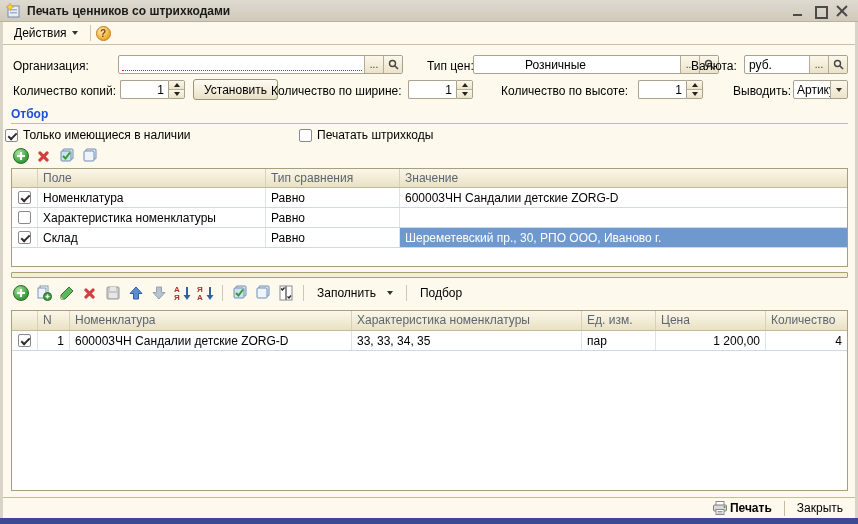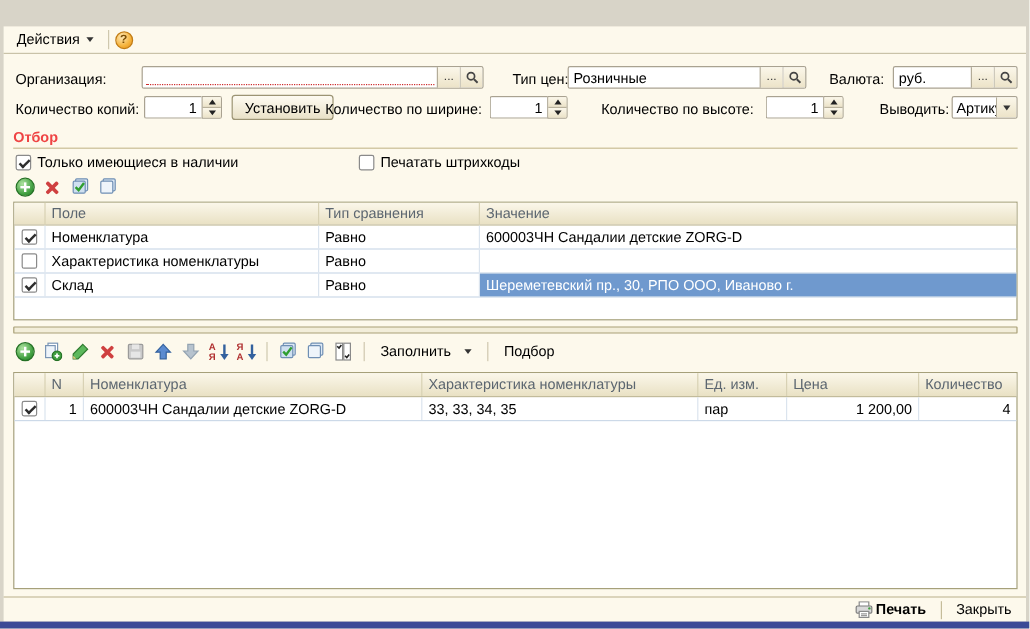--- a/index.html
+++ b/index.html
@@ -52,21 +52,21 @@
   .tri-d { width:0; height:0; border-left:3px solid transparent; border-right:3px solid transparent; border-top:4px solid #222; }
 
   .btn { position:absolute; height:21px; background:linear-gradient(#fefbf2,#e9e1c7); border:1px solid #9c9474;
     border-radius:3px; padding:0 10px; display:flex; align-items:center;text-align:center; }
 
   .dropdown { position:absolute; height:19px; background:#fff; border:1px solid #a9a291; border-radius:2px; display:flex; }
   .dropdown .val { flex:1; padding:2px 4px 0 4px; white-space:nowrap; overflow:hidden; }
   .dropdown .fbtn { width:17px; }
 
   
-  .section-title { position:absolute; font-weight:bold; color:#ef4444; }
+  .section-title { position:absolute; font-weight:bold; color:#1d4ed8; }
   .section-line { position:absolute; height:1px; background:#c9bd94; }
 
   
   .cbrow { position:absolute; display:flex; align-items:center; gap:5px; }
   .checkbox { width:13px; height:13px; background:#fff; border:1px solid #8a8a8a; border-radius:2px; position:relative; }
   .checkbox.checked::after { content:""; position:absolute; left:2px; top:3px; width:7px; height:3px;
     border-left:2px solid #2e2e2e; border-bottom:2px solid #2e2e2e; transform:rotate(-45deg); }
 
   
   .toolbar { position:absolute; display:flex; align-items:center; gap:7px; height:20px; }
@@ -105,20 +105,36 @@
 
   .bluebar { position:absolute; left:0; right:0; bottom:0; height:6px; background:#3c4a96; }
 
   svg { display:block; }
 </style>
 </head>
 <body>
 
 <div id="win">
 
+  <div class="titlebar">
+    <span>
+      <svg width="15" height="15" viewBox="0 0 15 15">
+        <rect x="2" y="3" width="11" height="11" fill="#e8eef6" stroke="#7a8aa8"></rect>
+        <rect x="4" y="6" width="7" height="1.5" fill="#9fb0c8"></rect>
+        <rect x="4" y="9" width="7" height="1.5" fill="#9fb0c8"></rect>
+        <path d="M4 0 L5.2 2.8 L8 4 L5.2 5.2 L4 8 L2.8 5.2 L0 4 L2.8 2.8 Z" fill="#ffd23e" stroke="#c79a10" stroke-width="0.5"></path>
+      </svg>
+    </span>
+    <span class="title">Печать ценников со штрихкодами</span>
+    <span class="wctrl">
+      <span class="wc wc-min"></span>
+      <span class="wc wc-max"></span>
+      <span class="wc wc-close"></span>
+    </span>
+  </div>
 
   <div class="client">
 
     <div class="menubar">
       <span class="menubtn">
         <span>Действия</span>
         <span class="tri-down"></span>
       </span>
       <span class="vsep"></span>
       <span class="i-help">?</span>
@@ -130,21 +146,21 @@
       <span class="fbtn">...</span>
       <span class="fbtn last">
         <svg width="11" height="11" viewBox="0 0 11 11">
             <circle cx="4.5" cy="4.5" r="3" fill="none" stroke="#444" stroke-width="1.4"></circle>
             <line x1="7" y1="7" x2="10" y2="10" stroke="#444" stroke-width="1.6"></line>
           </svg>
       </span>
     </div>
 
     <span class="lbl" style="left:424px; top:37px;">Тип цен:</span>
-    <div class="field" style="left:470px; top:33px; width:199px;">
+    <div class="field" style="left:470px; top:33px; width:246px;padding-left:47px;">
       <span class="val">Розничные</span>
       <span class="fbtn">...</span>
       <span class="fbtn last">
         <svg width="11" height="11" viewBox="0 0 11 11">
             <circle cx="4.5" cy="4.5" r="3" fill="none" stroke="#444" stroke-width="1.4"></circle>
             <line x1="7" y1="7" x2="10" y2="10" stroke="#444" stroke-width="1.6"></line>
           </svg>
       </span>
     </div>
 
@@ -203,21 +219,21 @@
     <div class="dropdown" style="left:790px; top:58px; width:55px;">
       <span class="val" style="padding-left:3px;">Артикул</span>
       <span class="fbtn last">
           <span class="tri-down"></span>
         </span>
     </div>
 
     <span class="section-title" style="left:8px; top:85px;">Отбор</span>
     <span class="section-line" style="left:8px; right:7px; top:101px;"></span>
 
-    <span class="cbrow" style="left:10px; top:106px;">
+    <span class="cbrow" style="left:2px; top:106px;">
       <span class="checkbox checked"></span>
       <span>Только имеющиеся в наличии</span>
     </span>
     <span class="cbrow" style="left:296px; top:106px;">
       <span class="checkbox"></span>
       <span>Печатать штрихкоды</span>
     </span>
 
     <div class="toolbar" style="left:10px; top:124px;">
       <span class="ticon i-add"></span>

